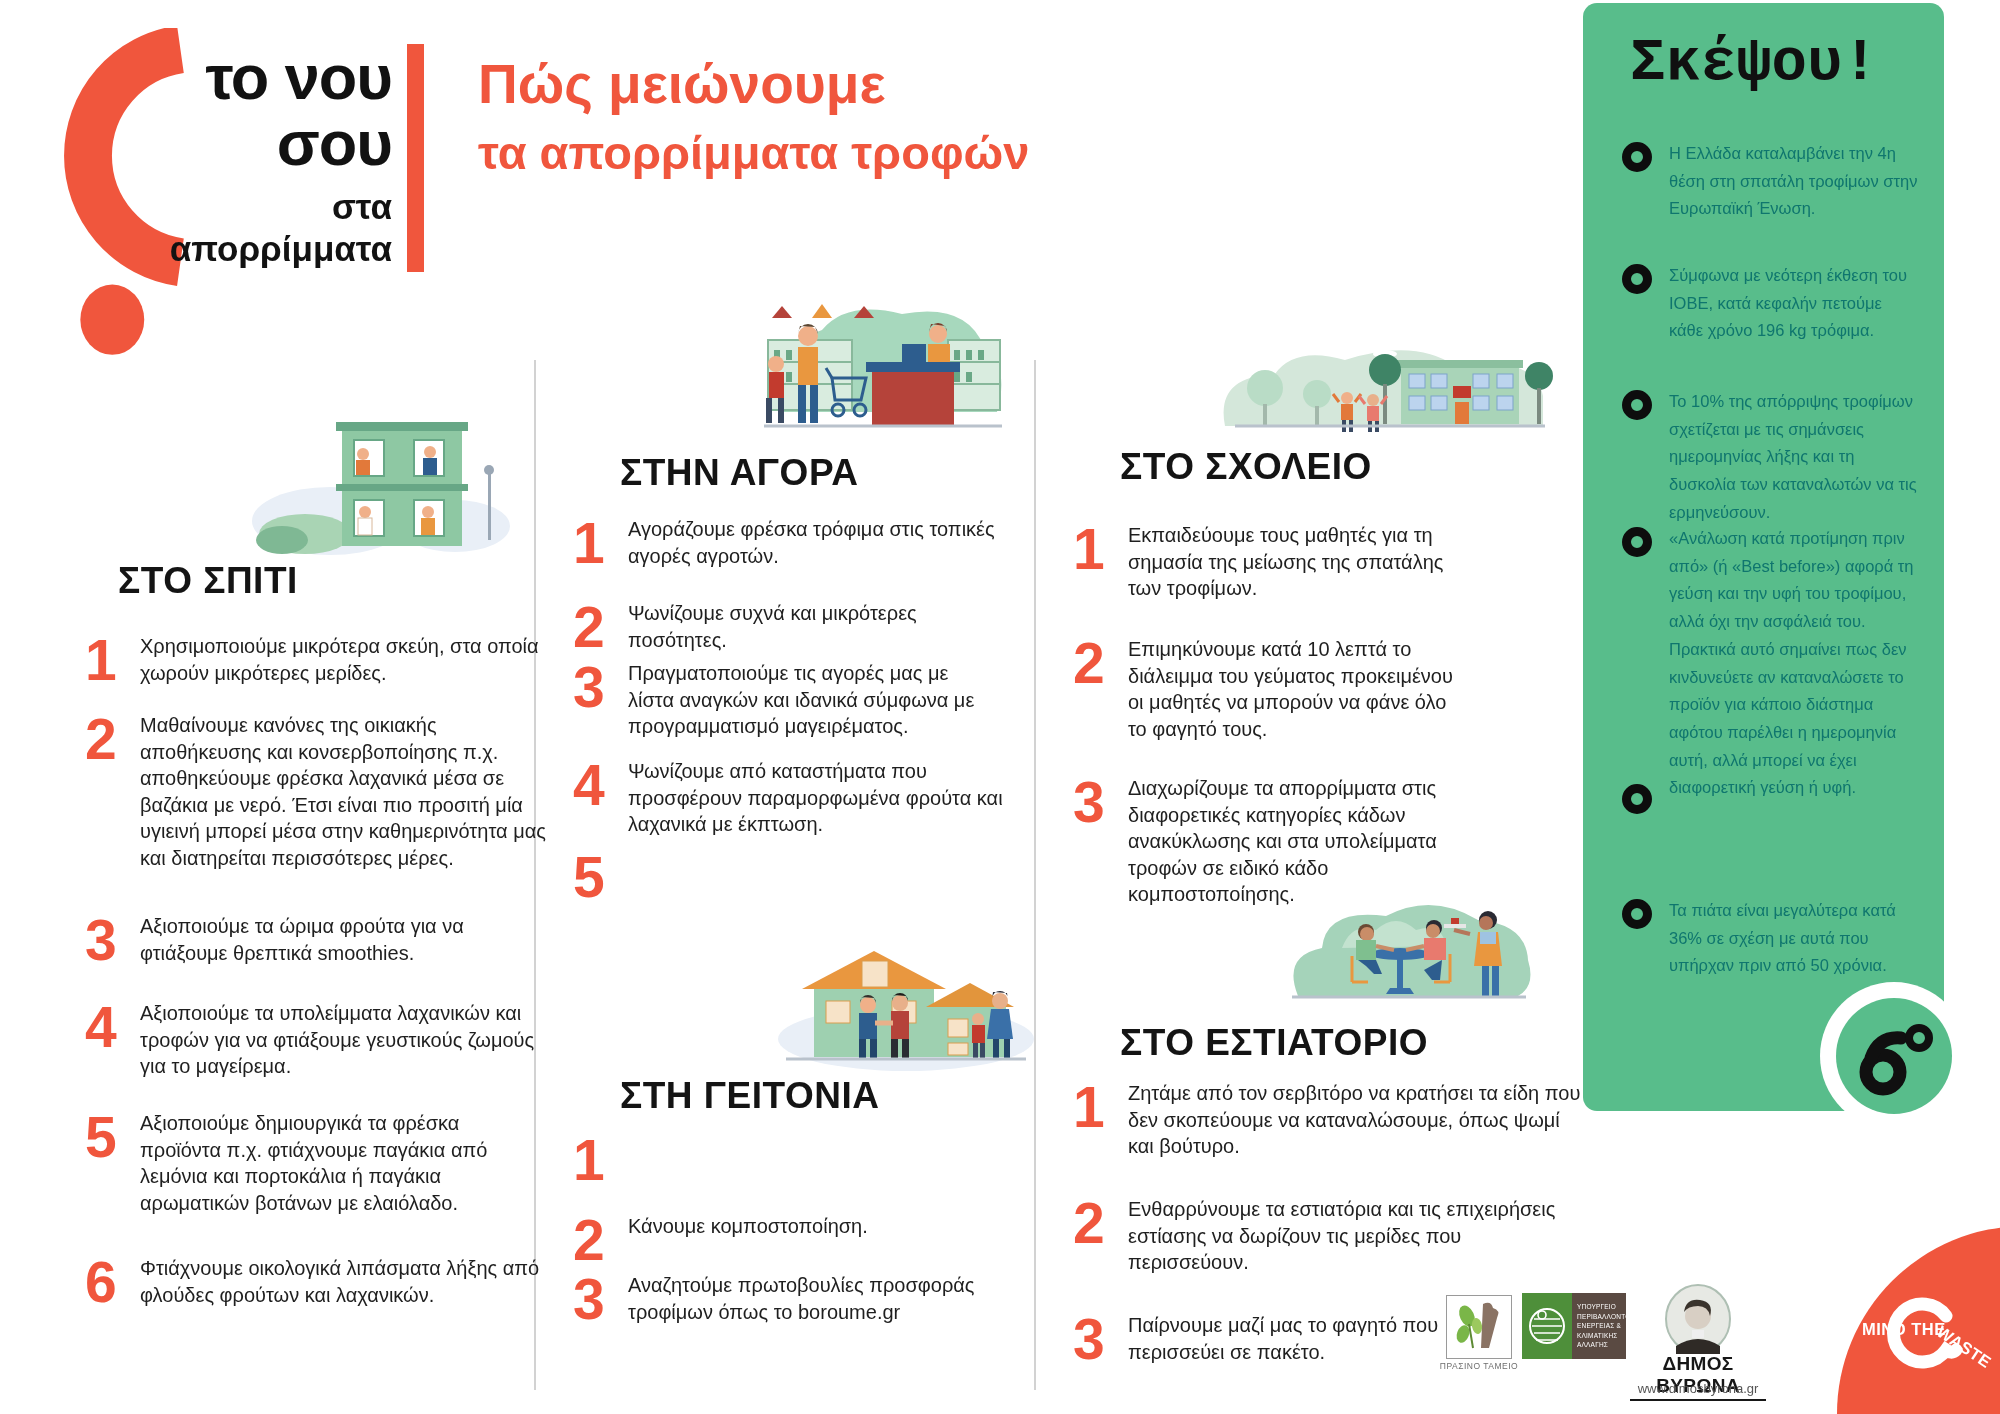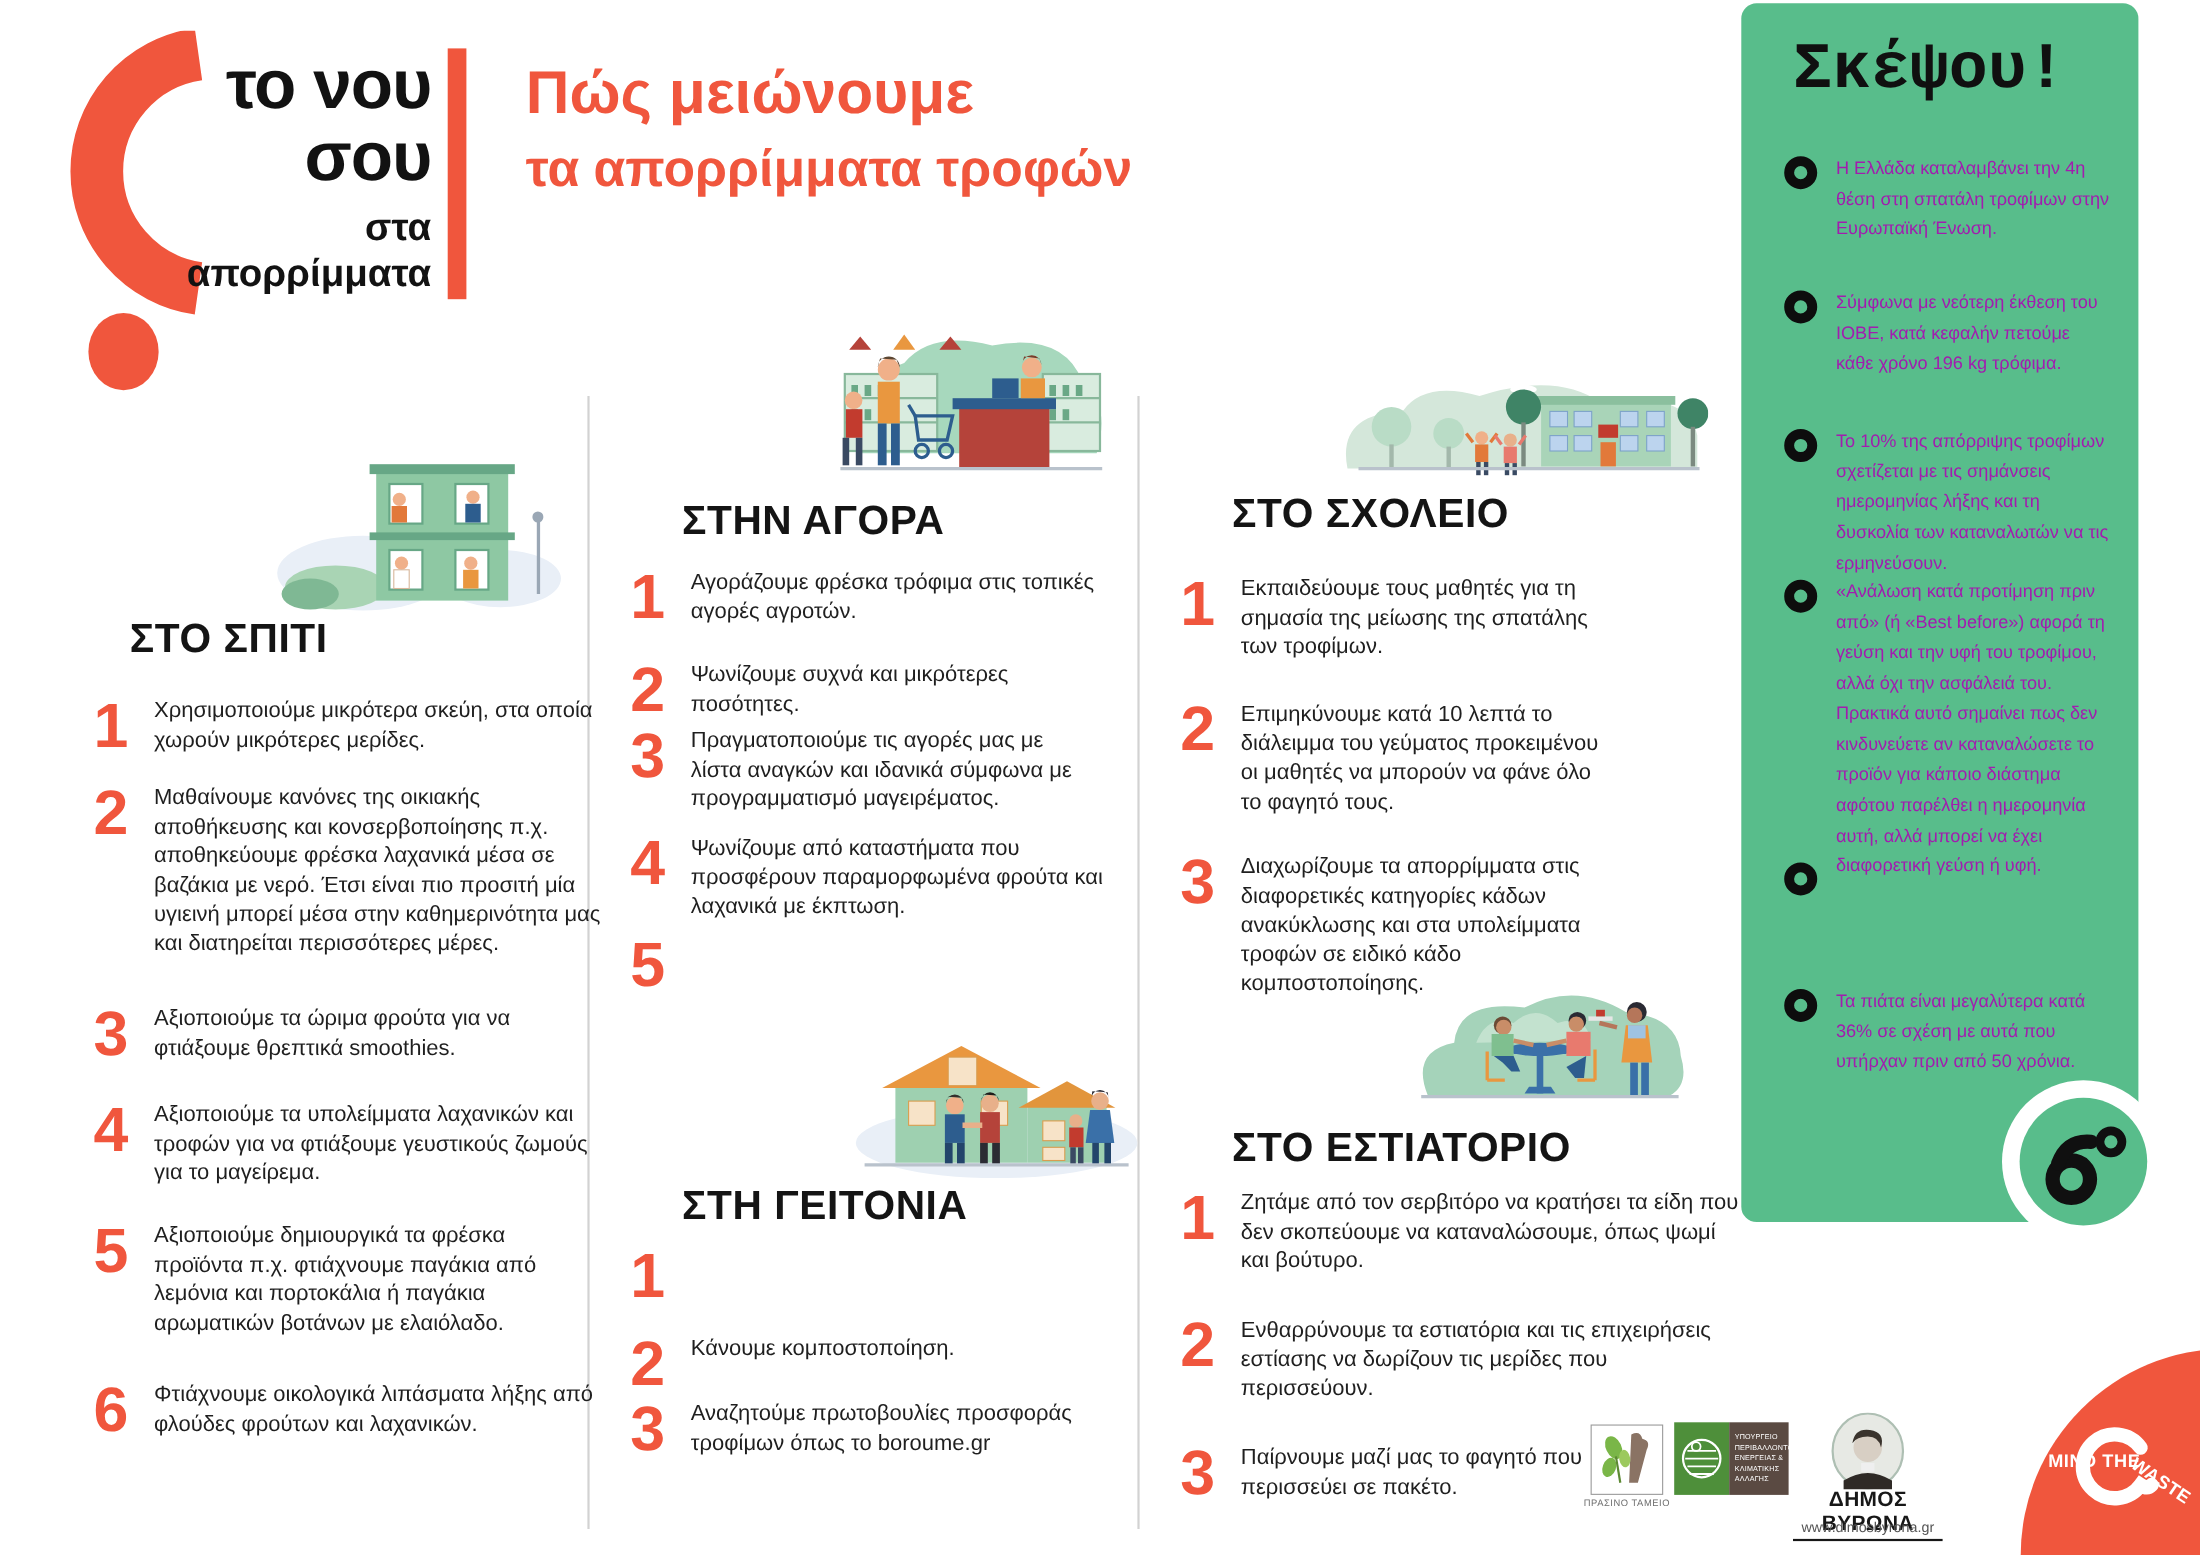--- a/index.html
+++ b/index.html
@@ -21,21 +21,21 @@
   .sec{position:absolute;margin:0;font-size:37px;font-weight:800;color:#141414;letter-spacing:.5px;}
   .item{position:absolute;display:flex;gap:11px;}
   .num{font-size:57px;font-weight:800;color:#f0563d;line-height:.82;width:44px;flex:none;margin-top:4px;}
   .itxt{margin:0;font-size:20px;line-height:1.33;color:#1f1f1f;}
 
   
   .green-panel{position:absolute;left:1583px;top:3px;width:361px;height:1108px;background:#58bd8b;border-radius:14px;}
   .think-title{position:absolute;left:1630px;top:30px;margin:0;font-size:59px;font-weight:800;color:#101010;font-family:Liberation Mono, monospace;}
   .fact{position:absolute;left:1622px;display:flex;gap:17px;width:296px;}
   .ring{width:12px;height:12px;border:9px solid #0d0d0d;border-radius:50%;flex:none;margin-top:2px;background:transparent;}
-  .ftxt{margin:0;font-size:16.5px;line-height:1.68;color:#a21caf;width:250px;}
+  .ftxt{margin:0;font-size:16.5px;line-height:1.68;color:#0f766e;width:250px;}
 
   
   .badge-white{position:absolute;left:1820px;top:982px;width:148px;height:148px;border-radius:50%;background:#fff;}
   .badge-green{position:absolute;left:1836px;top:998px;width:116px;height:116px;border-radius:50%;background:#58bd8b;
                display:flex;align-items:center;justify-content:center;}
 
   
   .gf-box{position:absolute;left:1446px;top:1295px;width:64px;height:62px;background:#fff;border:1px solid #9a9a9a;}
   .gf-cap{position:absolute;left:1438px;top:1361px;width:82px;font-size:8.5px;color:#6e6e6e;text-align:center;letter-spacing:.5px;}
   .min-green{position:absolute;left:1522px;top:1293px;width:50px;height:66px;background:#4e8f3a;}

